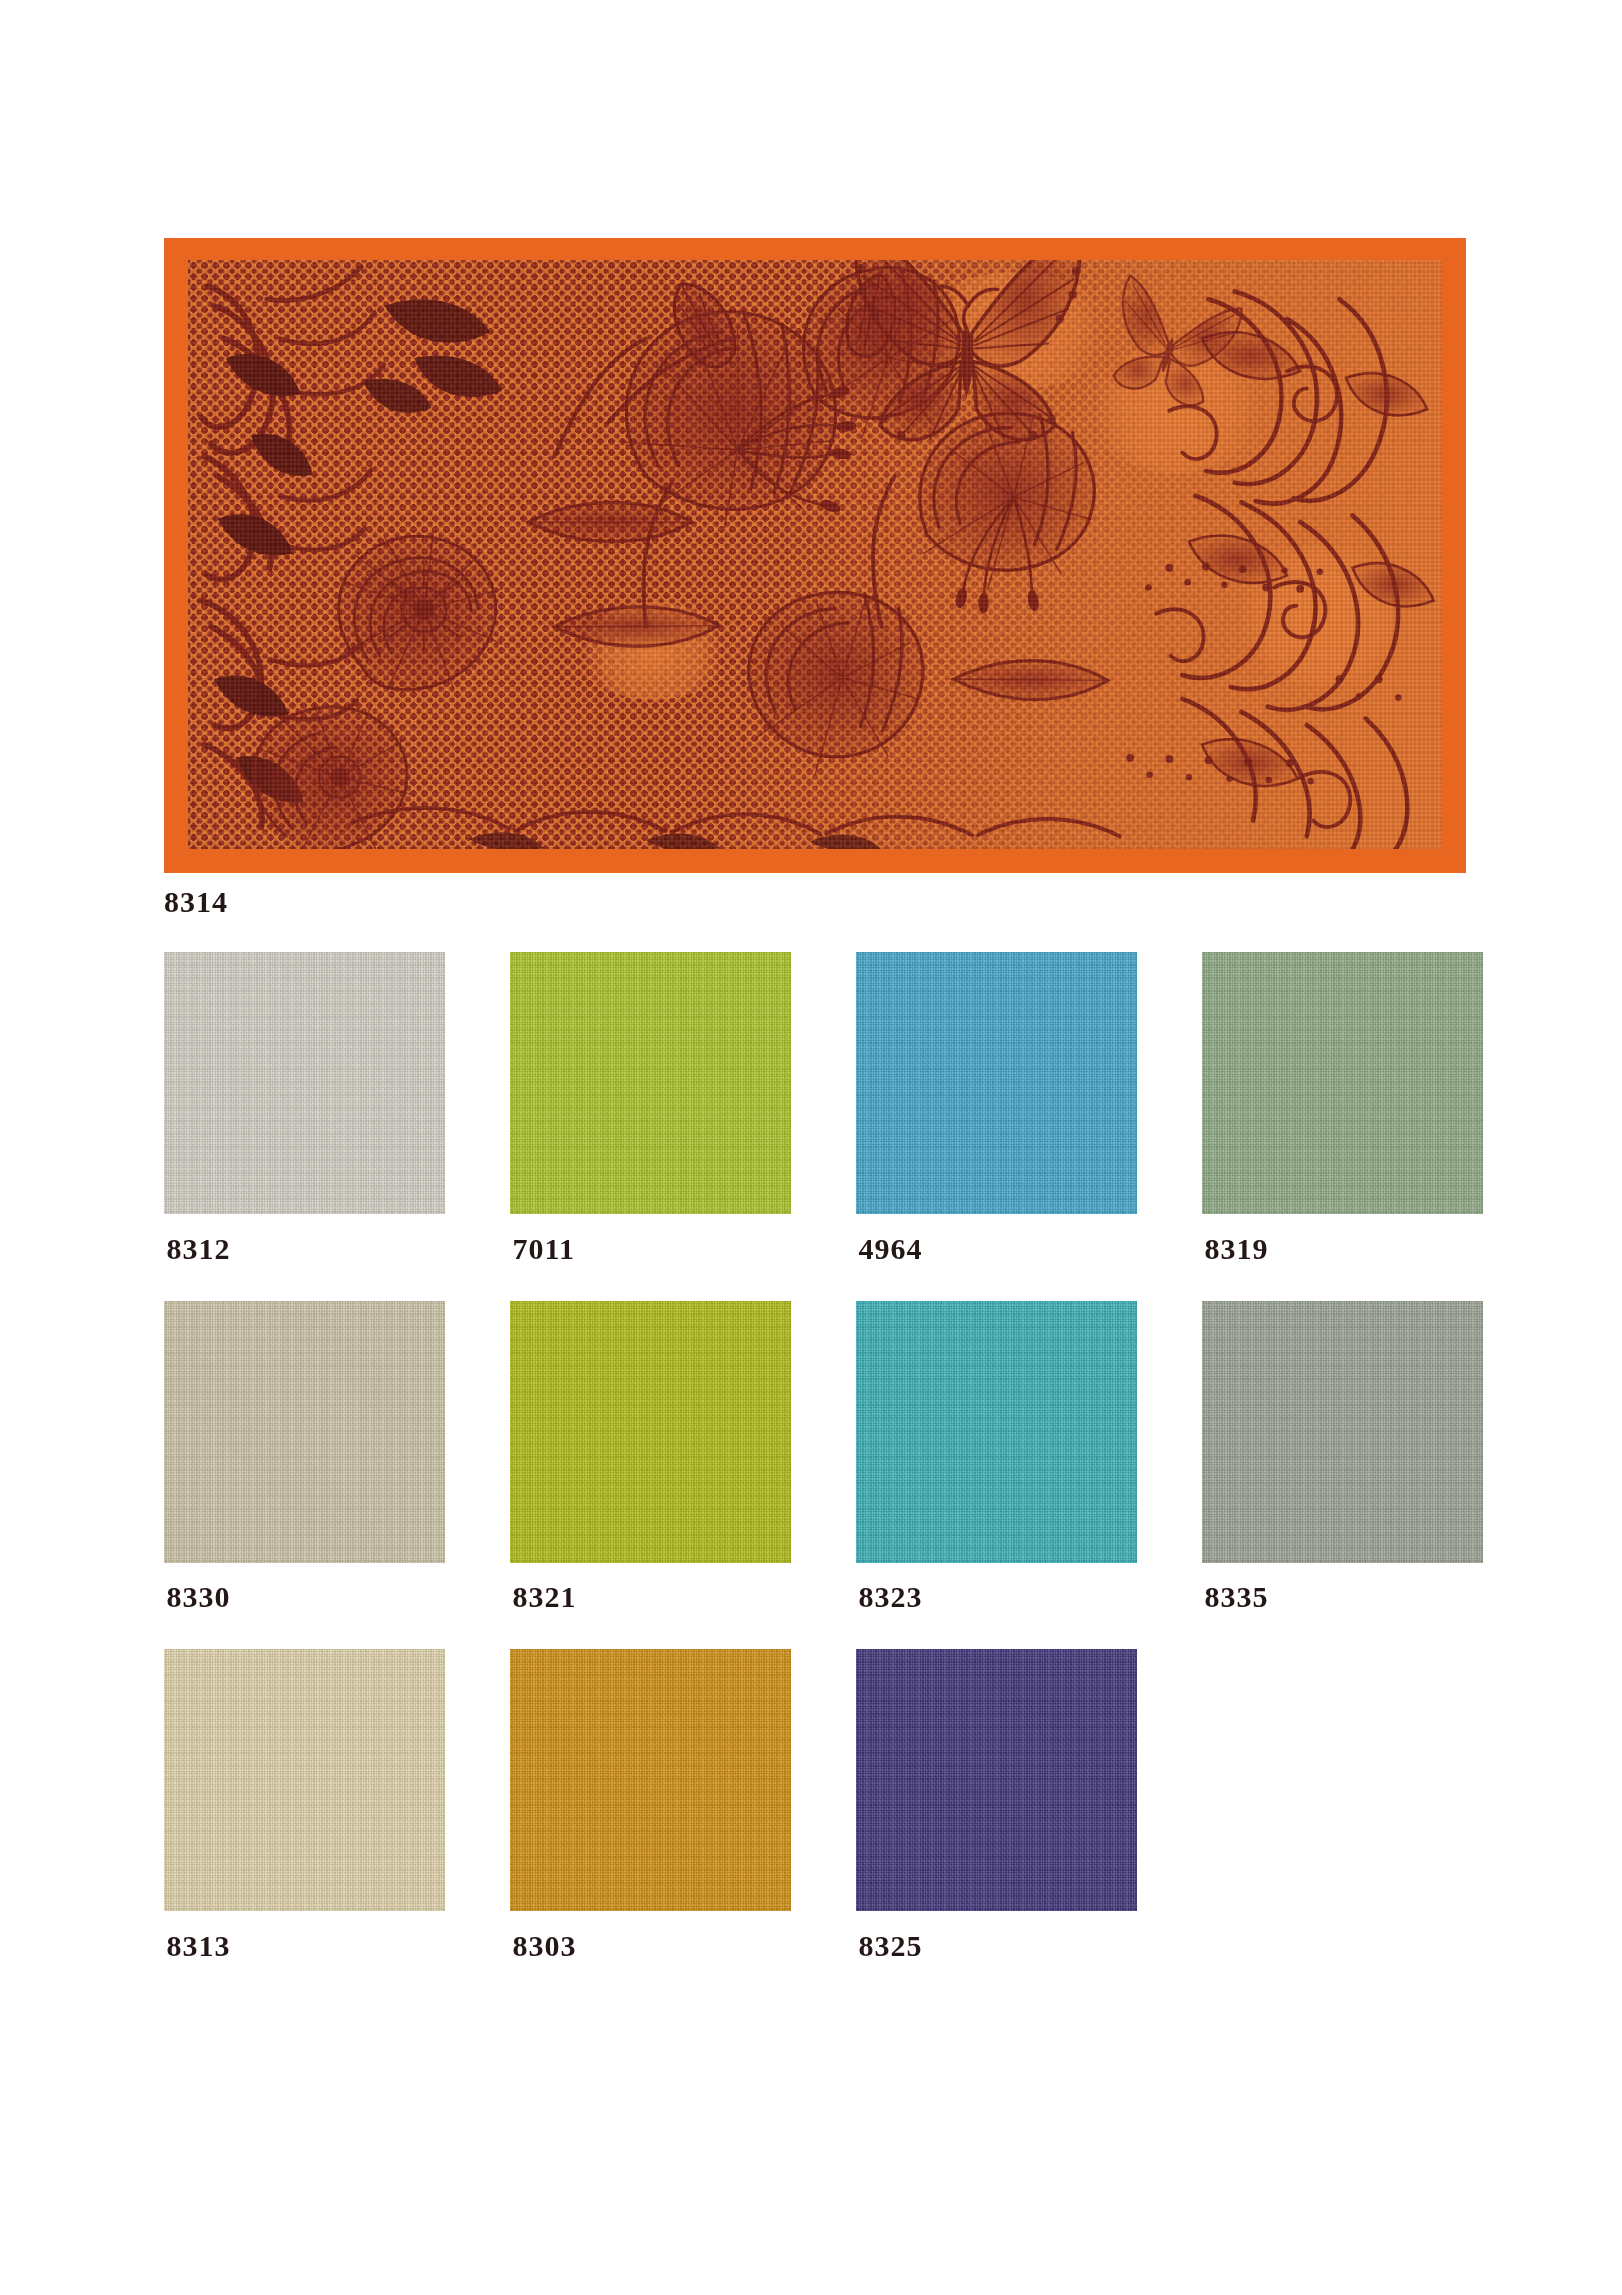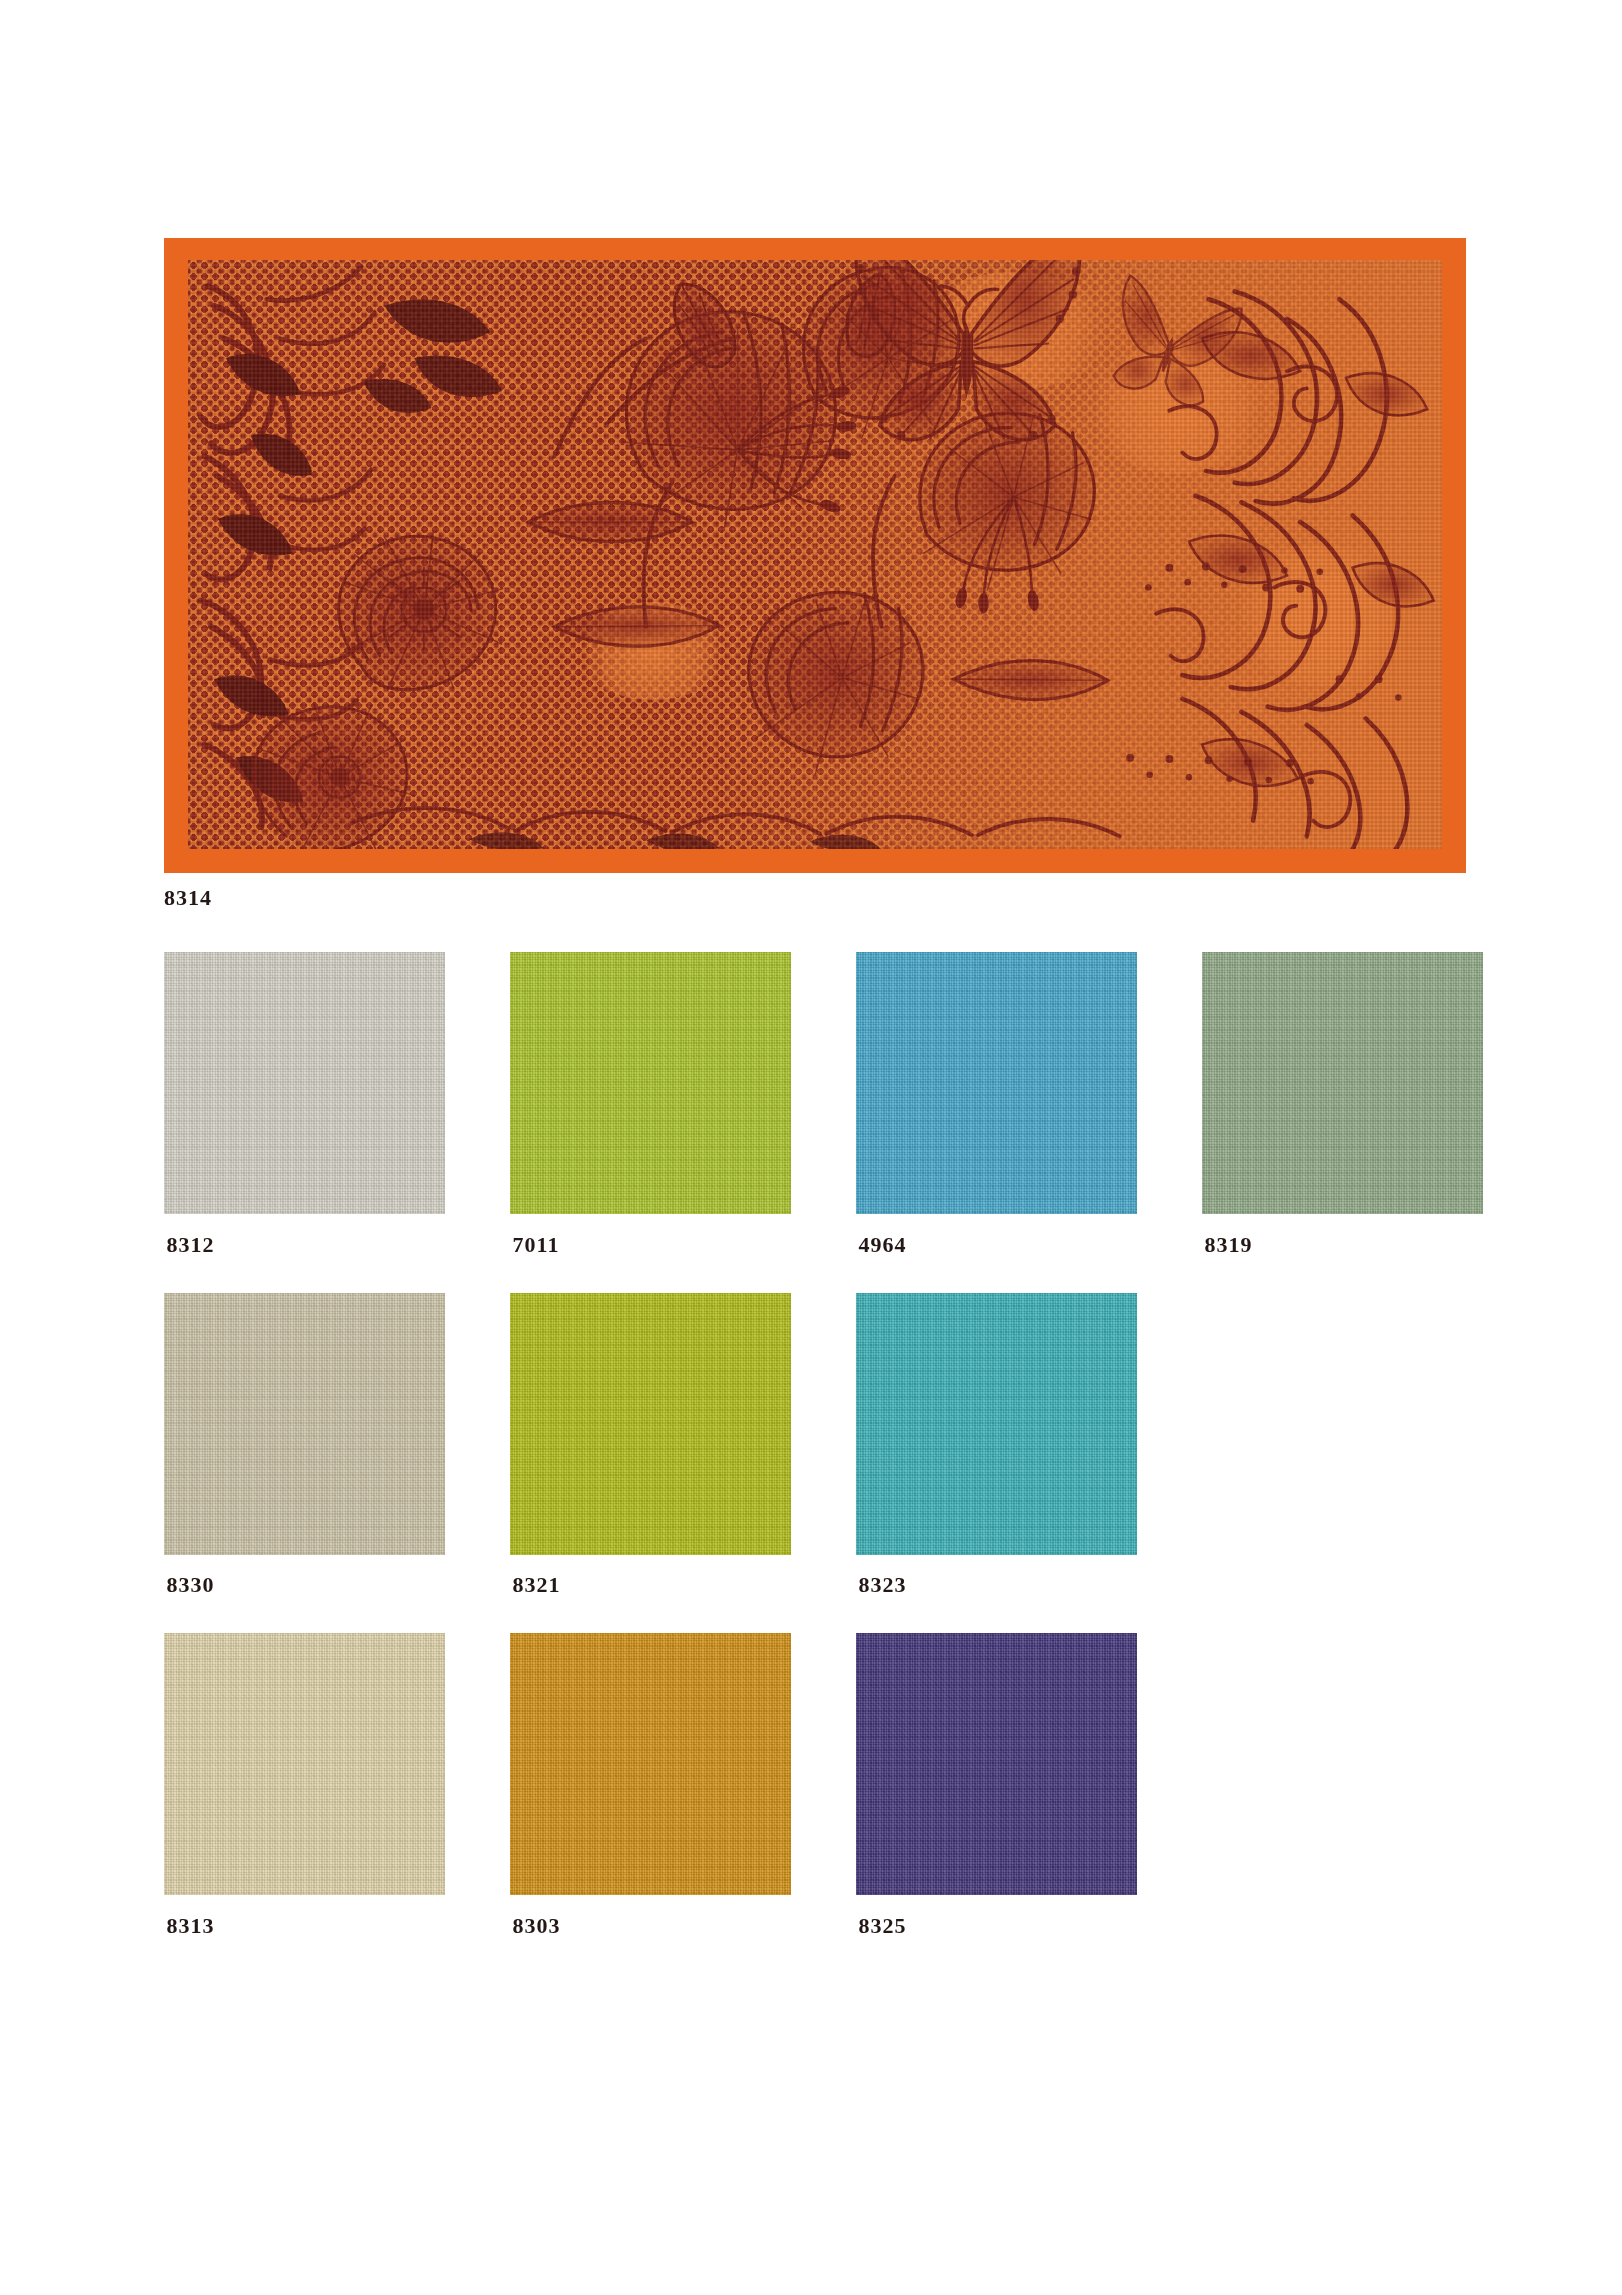--- a/index.html
+++ b/index.html
@@ -82,21 +82,21 @@
     background-image:
       repeating-linear-gradient(0deg, rgba(0,0,0,.055) 0 0.7px, rgba(255,255,255,.04) 0.7px 1.3px),
       repeating-linear-gradient(90deg, rgba(0,0,0,.05) 0 0.7px, rgba(255,255,255,.045) 0.7px 1.3px);
     pointer-events: none;
   }
 
   
   .swatch-label {
     font-family: "Liberation Serif", "DejaVu Serif", serif;
     font-weight: 700;
-    font-size: 22px;
+    font-size: 30px;
     letter-spacing: 1px;
     color: #231815;
     line-height: 1;
     white-space: nowrap;
   }
   .hero-label {
     position: absolute;
     left: 164px;
     top: 887px;
   }
@@ -581,20 +581,24 @@
         <div class="swatch-caption swatch-label">8330</div>
       </div>
       <div class="grid-cell">
         <div class="swatch" id="sw-1-1" style="background: rgb(176, 187, 24);"></div>
         <div class="swatch-caption swatch-label">8321</div>
       </div>
       <div class="grid-cell">
         <div class="swatch" id="sw-1-2" style="background: rgb(58, 175, 181);"></div>
         <div class="swatch-caption swatch-label">8323</div>
       </div>
+      <div class="grid-cell">
+        <div class="swatch" id="sw-1-3" style="background: rgb(154, 162, 148);"></div>
+        <div class="swatch-caption swatch-label">8335</div>
+      </div>
     </div>
 
     <div class="grid-row">
       <div class="grid-cell">
         <div class="swatch" id="sw-2-0" style="background: rgb(222, 209, 168);"></div>
         <div class="swatch-caption swatch-label">8313</div>
       </div>
       <div class="grid-cell">
         <div class="swatch" id="sw-2-1" style="background: rgb(207, 142, 20);"></div>
         <div class="swatch-caption swatch-label">8303</div>

